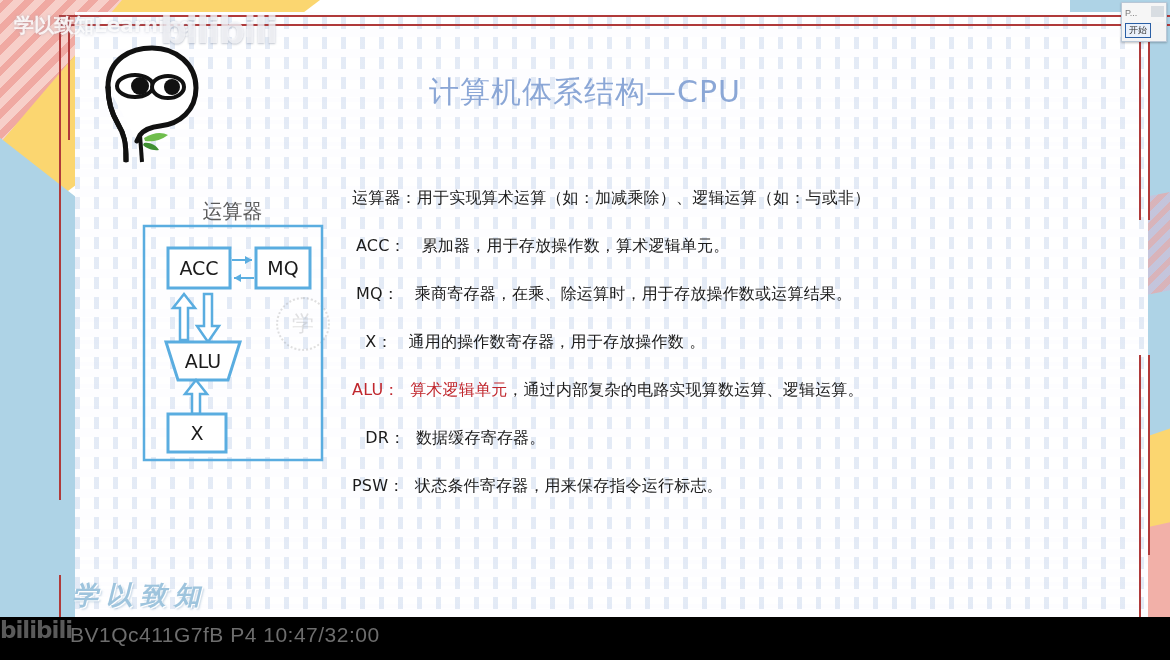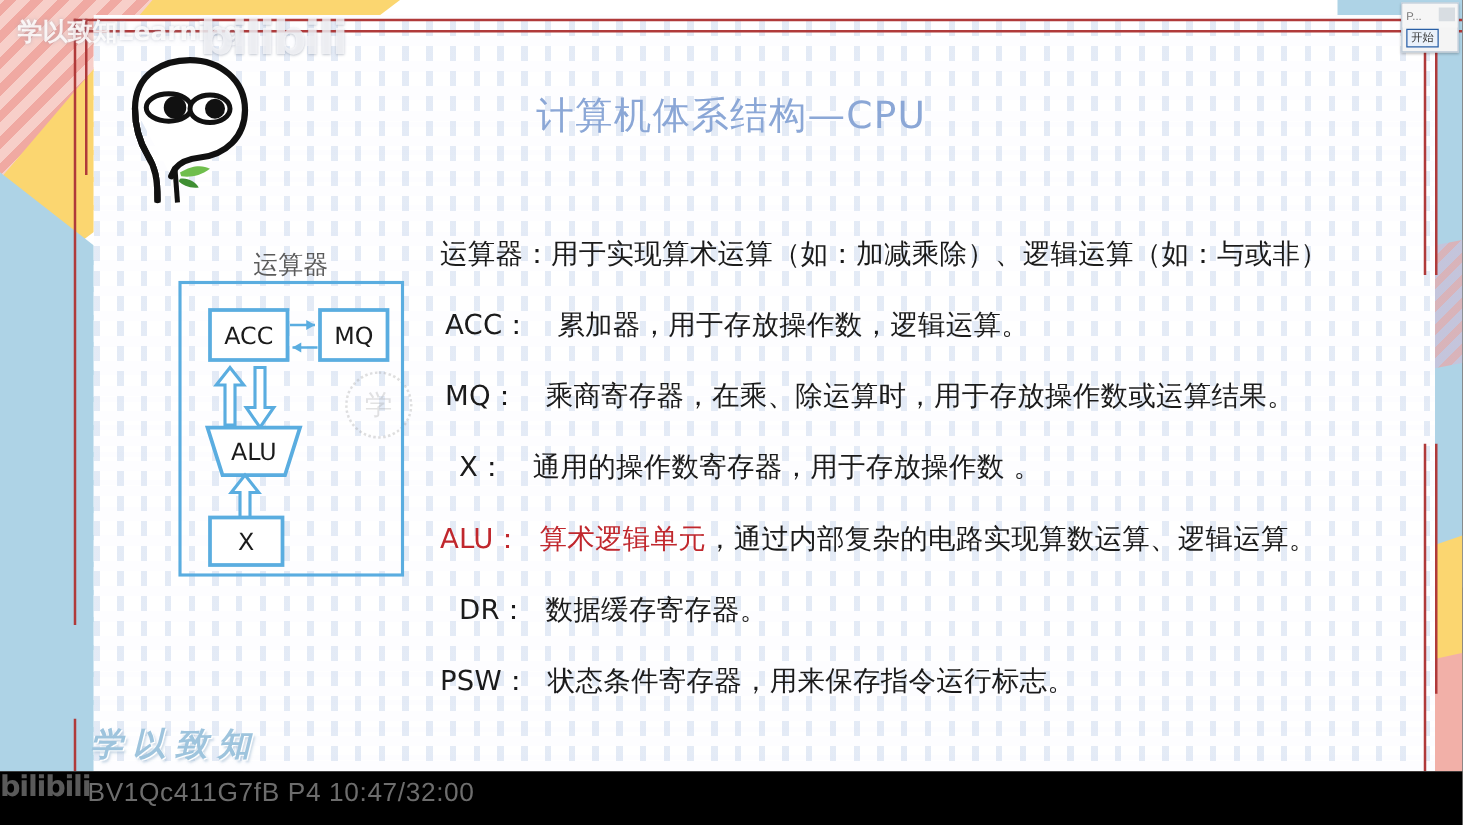--- a/index.html
+++ b/index.html
@@ -159,21 +159,21 @@
   }
 
   
   .body-text {
     position: absolute; left: 352px; top: 188px;
     width: 760px;
     z-index: 13;
   }
   .line {
     display: block;
-    font-size: 22px;
+    font-size: 16px;
     color: #1b1b1b;
     margin-bottom: 27px;
     white-space: nowrap;
     font-family: "DejaVu Sans", "Liberation Sans", sans-serif;
     letter-spacing: .2px;
   }
   .line .lbl { display: inline-block; }
   .line.indent1 { padding-left: 4px; }
   .line.indent2 { padding-left: 8px; }
   .red { color: #c0272d; }
@@ -316,21 +316,21 @@
       </svg>
     </div>
 
     <div class="wm-seal">学</div>
 
     <div class="body-text">
       <span class="line">
         <span class="lbl">运算器：</span><span>用于实现算术运算（如：加减乘除）、逻辑运算（如：与或非）</span>
       </span>
       <span class="line indent1">
-        <span class="lbl">ACC：</span>&nbsp;&nbsp;&nbsp;<span>累加器，用于存放操作数，逻辑运算。</span>
+        <span class="lbl">ACC：</span>&nbsp;&nbsp;&nbsp;<span>累加器，用于存放操作数，算术逻辑单元。</span>
       </span>
       <span class="line indent1">
         <span class="lbl">MQ：</span>&nbsp;&nbsp;&nbsp;<span>乘商寄存器，在乘、除运算时，用于存放操作数或运算结果。</span>
       </span>
       <span class="line indent2">
         &nbsp;<span class="lbl">X：</span>&nbsp;&nbsp;&nbsp;<span>通用的操作数寄存器，用于存放操作数 。</span>
       </span>
       <span class="line">
         <span class="lbl red">ALU：</span>&nbsp;&nbsp;<span class="red">算术逻辑单元</span><span>，通过内部复杂的电路实现算数运算、逻辑运算。</span>
       </span>

